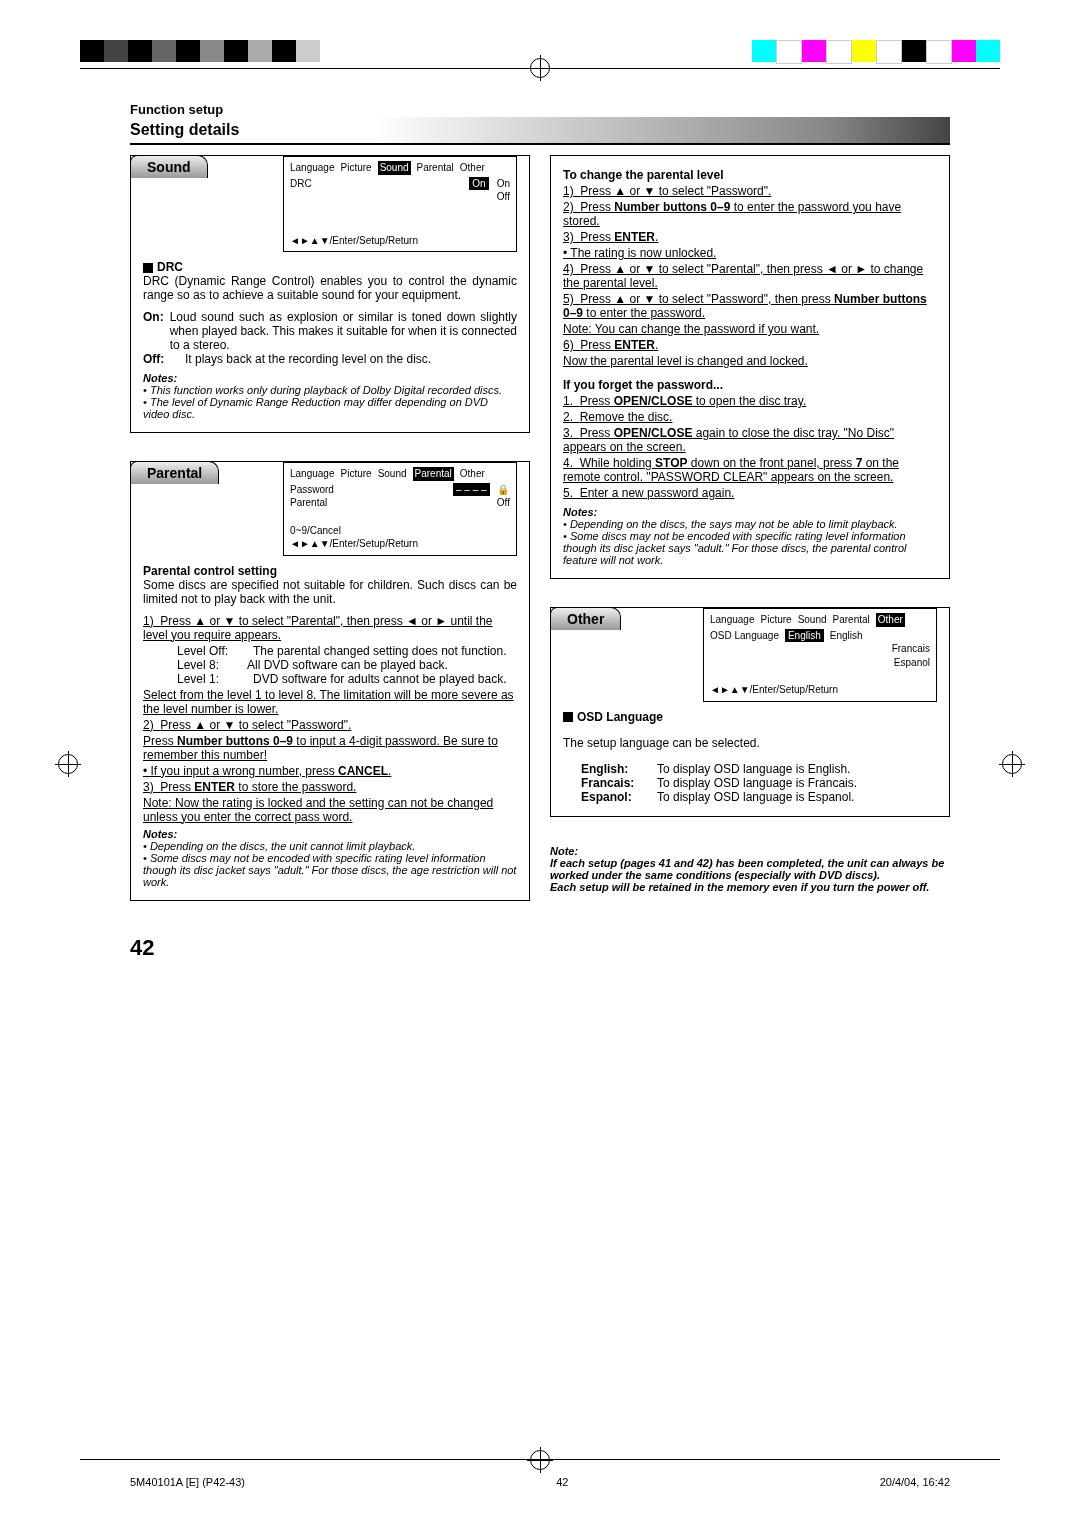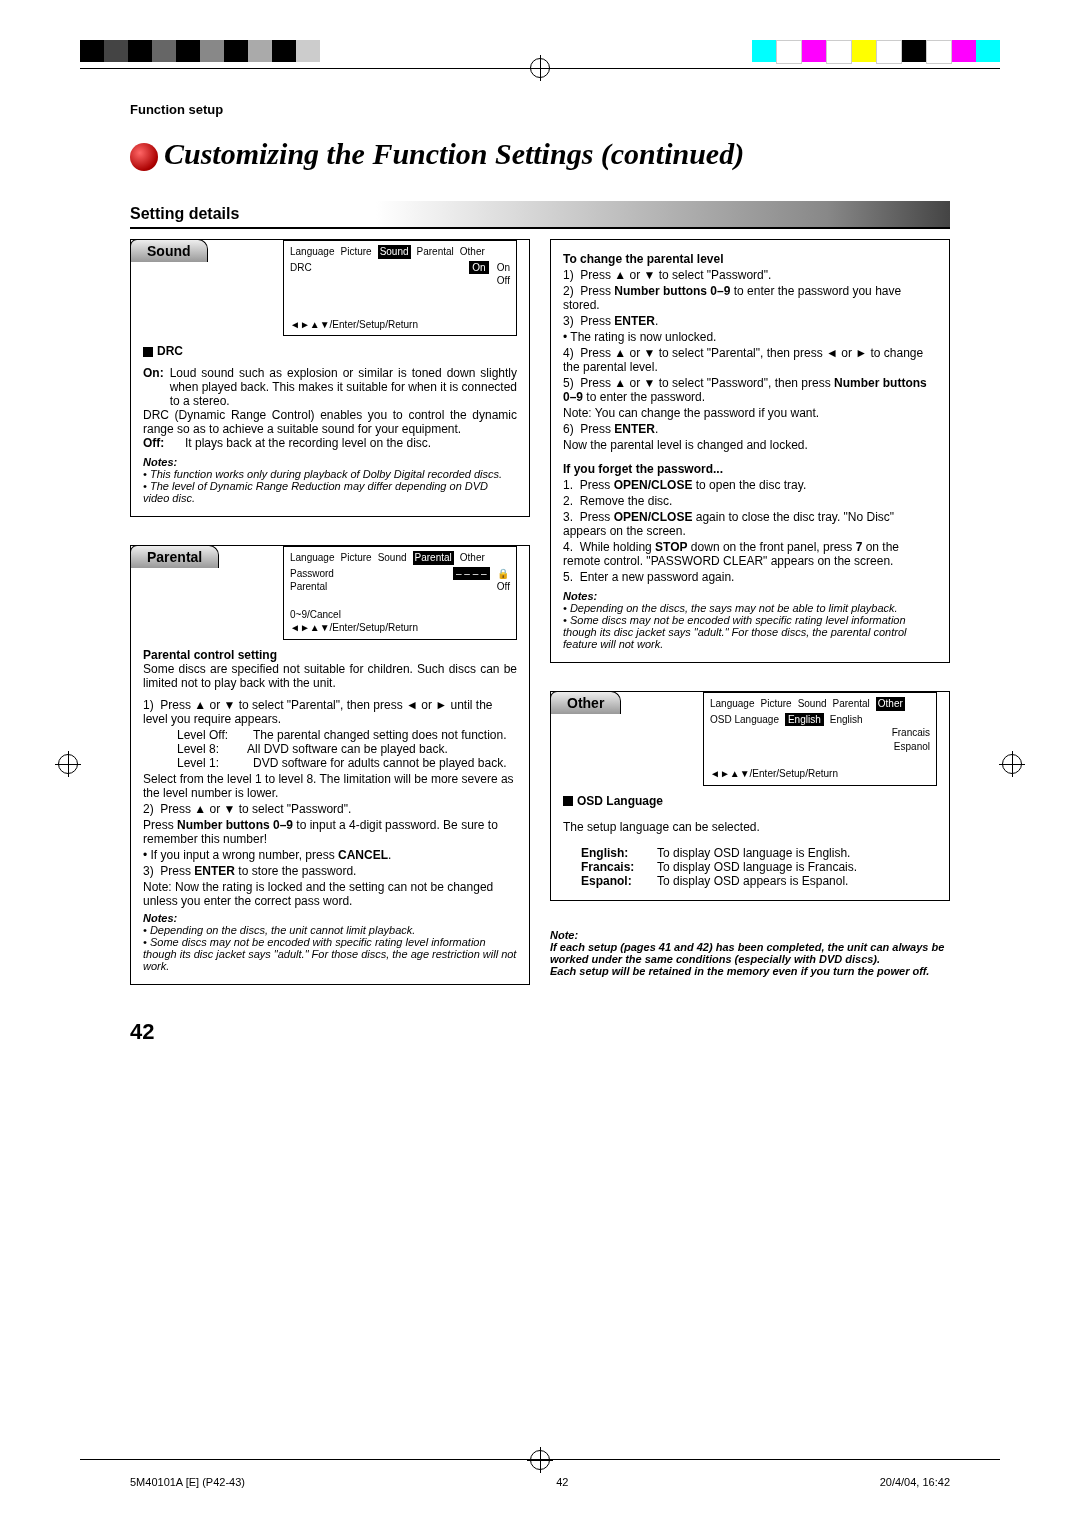--- a/index.html
+++ b/index.html
@@ -101,21 +101,21 @@
     padding:4px 6px;
   }
   .menubox .tabs { display:flex; gap:6px; font-size:10px; margin-bottom:2px;}
   .menubox .tabs span.sel { background:#000; color:#fff; padding:0 2px;}
   .menubox .row { display:flex; gap:8px; }
   .menubox .hl { background:#000; color:#fff; padding:0 3px;}
   .sqbullet { display:inline-block; width:10px; height:10px; background:#000; margin-right:4px; vertical-align:middle;}
   .small { font-size:11px;font-style:italic; }
   .indent { margin-left:18px; }
   .indent2 { margin-left:34px; }
-  .tight p { margin:2px 0; }
+  .tight p { margin:2px 0;text-decoration:underline; }
   b { font-weight:bold; }
   .pagenum { font-size:22px; font-weight:bold; margin-top:6px;}
   .justify { text-align:justify; }
   .lock { font-size:10px; }
   .osd .row2 { display:flex; gap:6px; font-size:10px;}
 </style>
 </head>
 <body>
 
 <div class="page">
@@ -149,23 +149,20 @@
   <div class="reg-line"></div>
   <div class="crosshair ch-top"></div>
   <div class="crosshair ch-left"></div>
   <div class="crosshair ch-right"></div>
   <div class="crosshair ch-bot"></div>
   <div class="reg-line-bot"></div>
 
   <div class="content">
     <div class="section-label">Function setup</div>
 
-    <div class="main-title">
-      <span class="red-dot"></span><span>Customizing the Function Settings (continued)</span>
-    </div>
 
     <div class="heading-bar">Setting details</div>
 
     <div class="cols">
 
       <div class="col">
 
         <div class="box">
           <div class="tab">Sound</div>
           <div class="menubox">
@@ -182,26 +179,26 @@
               <span>On</span>
             </div>
             <div class="row">
                 <span style="margin-left:auto">Off</span>
               </div>
             <div style="height:30px"></div>
             <div>◄►▲▼/Enter/Setup/Return</div>
           </div>
 
           <div><span class="sqbullet"></span><b>DRC</b></div>
+          <div class="justify">DRC (Dynamic Range Control) enables you to control the dynamic range so as to achieve a suitable sound for your equipment.</div>
+
           <div style="display:flex; gap:6px; margin-top:8px" class="justify">
             <div style="width:36px"><b>On:</b></div>
             <div>Loud sound such as explosion or similar is toned down slightly when played back. This makes it suitable for when it is connected to a stereo.</div>
           </div>
-
-          <div class="justify">DRC (Dynamic Range Control) enables you to control the dynamic range so as to achieve a suitable sound for your equipment.</div>
           <div style="display:flex; gap:6px;" class="justify">
             <div style="width:36px"><b>Off:</b></div>
             <div>It plays back at the recording level on the disc.</div>
           </div>
 
           <div class="small" style="margin-top:6px"><b>Notes:</b></div>
           <div class="small">• <span>This function works only during playback of Dolby Digital recorded discs.</span></div>
           <div class="small">• <span>The level of Dynamic Range Reduction may differ depending on DVD video disc.</span></div>
         </div>
 
@@ -320,21 +317,21 @@
           <div class="indent" style="display:flex;gap:6px">
               <div style="width:70px"><b>English:</b></div>
               <div>To display OSD language is English.</div>
             </div>
           <div class="indent" style="display:flex;gap:6px">
               <div style="width:70px"><b>Francais:</b></div>
               <div>To display OSD language is Francais.</div>
             </div>
           <div class="indent" style="display:flex;gap:6px">
               <div style="width:70px"><b>Espanol:</b></div>
-              <div>To display OSD appears is Espanol.</div>
+              <div>To display OSD language is Espanol.</div>
             </div>
         </div>
 
         <div class="small">
           <b>Note:</b><br>
           <b>If each setup (pages 41 and 42) has been completed, the unit can always be worked under the same conditions (especially with DVD discs).</b><br>
           <b>Each setup will be retained in the memory even if you turn the power off.</b>
         </div>
       </div>
     </div>

